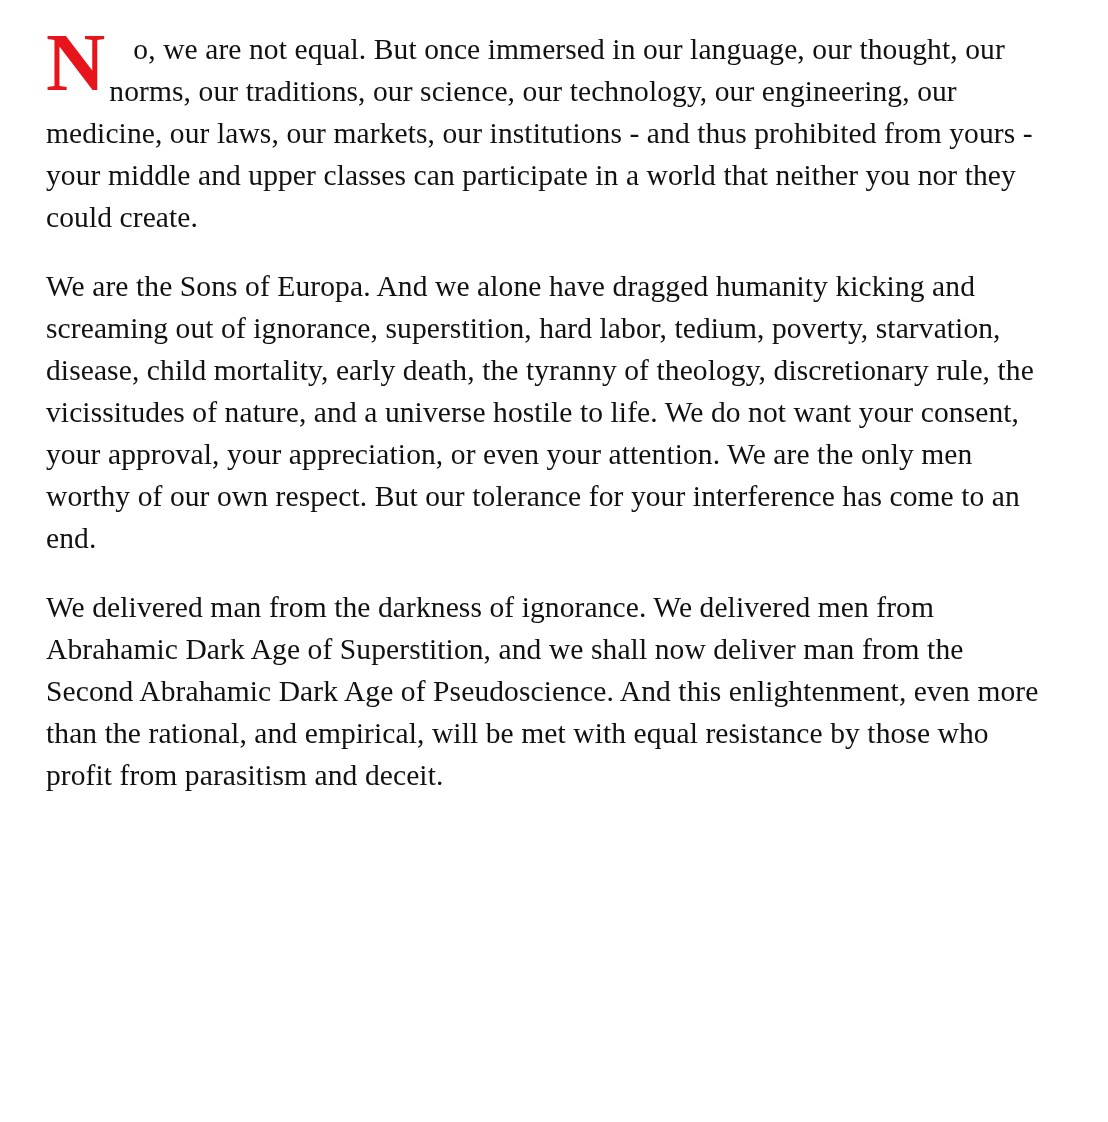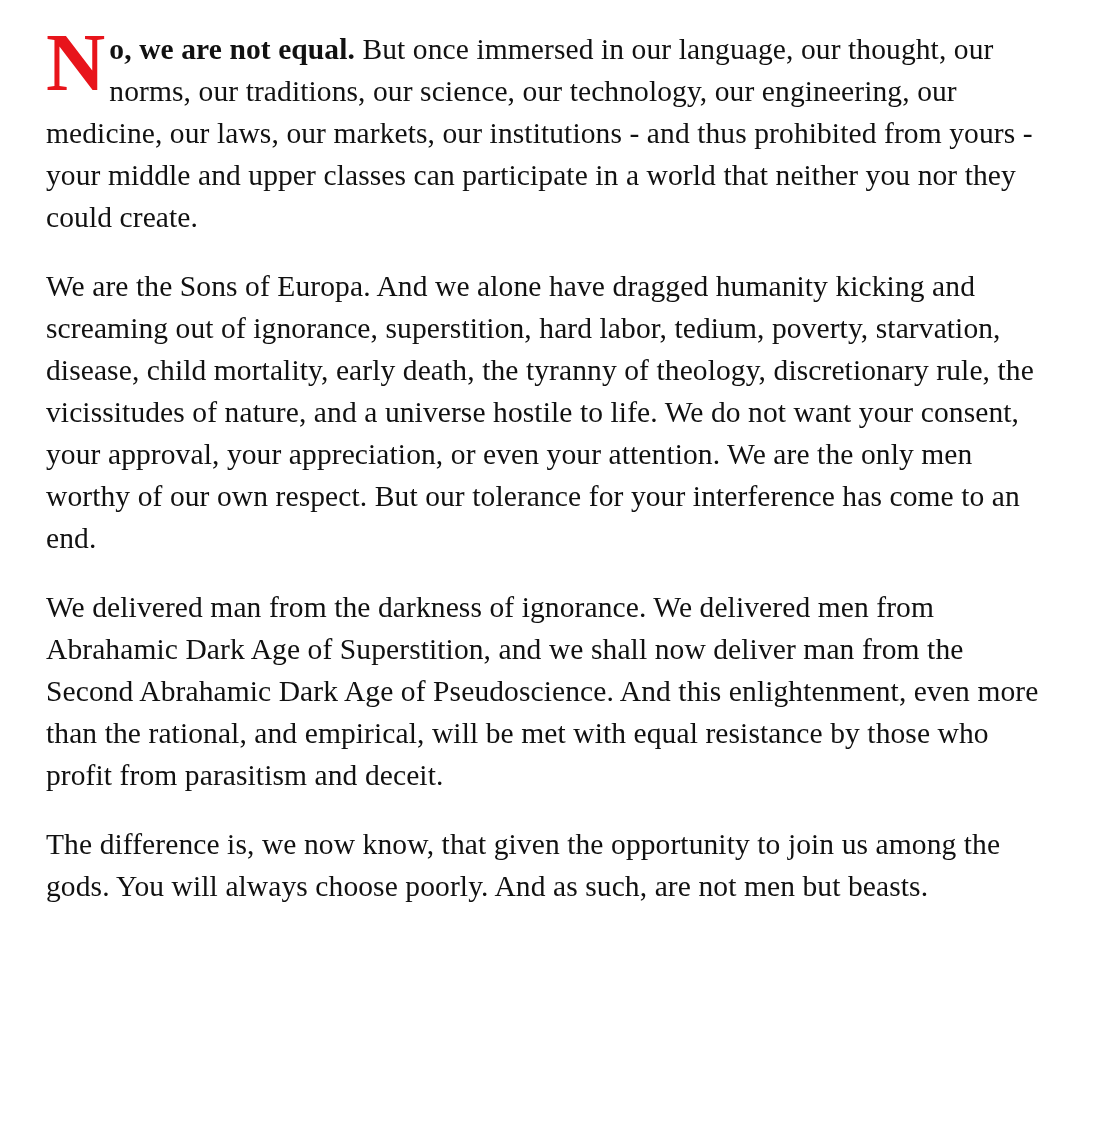--- a/index.html
+++ b/index.html
@@ -40,21 +40,22 @@
     float: left;
     color: #e8141b;
     font-family: "Liberation Serif", serif;
     font-weight: bold;
     font-size: 82px;
     line-height: 66px;
     padding: 2px 2px 0 0;
     margin: 0 2px 0 0;
   }
   .lead-bold {
-    font-weight: bold;
+    font-weight: normal;
+    margin-left: 24px;
   }
   .first-para {
     overflow: hidden;
   }
   .first-para .rest {
     display: inline;
     margin-top: 25px;
   }
 </style>
 </head>
@@ -64,16 +65,15 @@
   <div class="body-text">
 
     <p class="para first-para">
       <span class="dropcap">N</span><span class="lead-bold">o, we are not equal. </span><span class="rest">But once immersed in our language, our thought, our norms, our traditions, our science, our technology, our engineering, our medicine, our laws, our markets, our institutions - and thus prohibited from yours - your middle and upper classes can participate in a world that neither you nor they could create.</span>
     </p>
 
     <p class="para">We are the Sons of Europa. And we alone have dragged humanity kicking and screaming out of ignorance, superstition, hard labor, tedium, poverty, starvation, disease, child mortality, early death, the tyranny of theology, discretionary rule, the vicissitudes of nature, and a universe hostile to life. We do not want your consent, your approval, your appreciation, or even your attention. We are the only men worthy of our own respect. But our tolerance for your  interference has come to an end.</p>
 
     <p class="para">We delivered man from the darkness of ignorance.  We delivered men from Abrahamic Dark Age of Superstition, and we shall now deliver man from the Second Abrahamic Dark Age of Pseudoscience.  And this enlightenment, even more than the rational, and empirical, will be met with equal resistance by those who profit from parasitism and deceit.</p>
 
-    <p class="para">The difference is, we now know, that given the opportunity to join us among the gods. You will always choose poorly. And as such, are not men but beasts.</p>
 
   </div>
 </div>
 
 </body></html>

